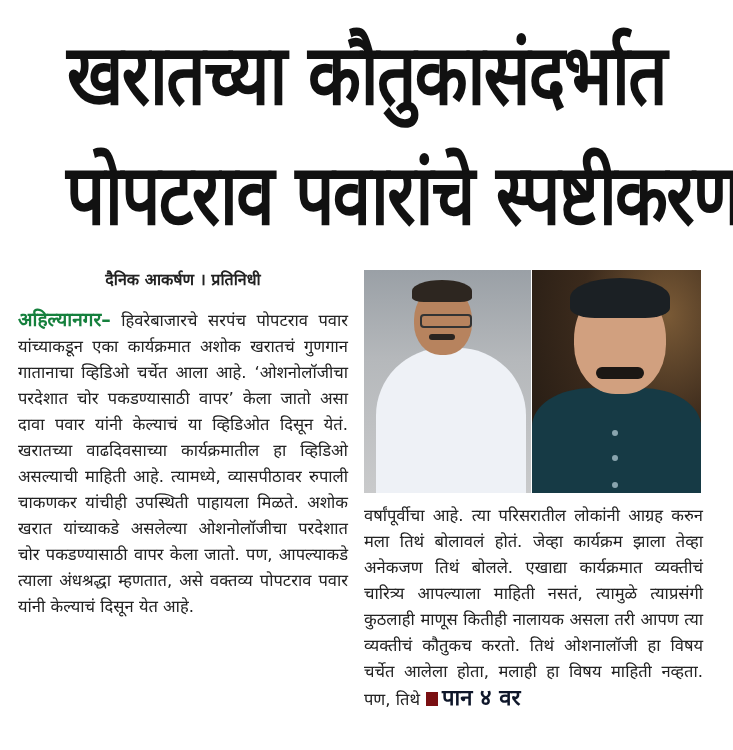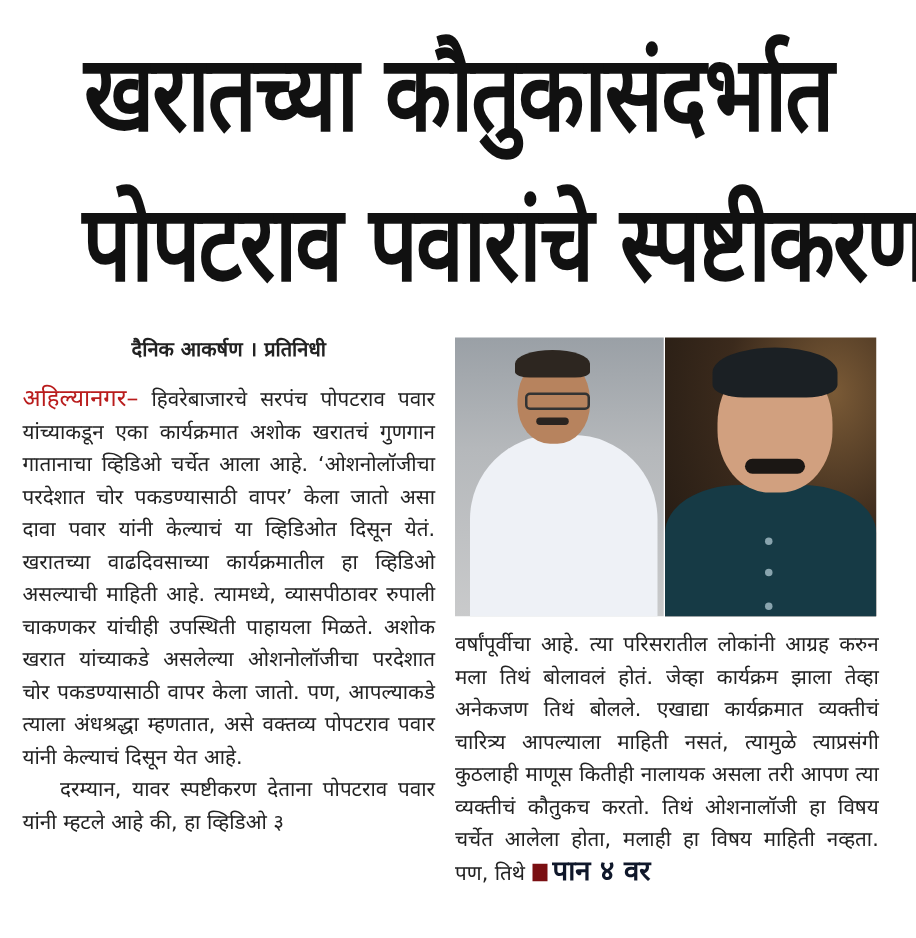--- a/index.html
+++ b/index.html
@@ -5,21 +5,21 @@
   html, body { margin: 0; padding: 0; background: #fff; }
   body { width: 733px; height: 750px; position: relative; overflow: hidden; color: #1a1a1a; font-family: "DejaVu Sans", sans-serif; }
   .headline { position: absolute; left: 0; width: 733px; text-align: center; font-family: "DejaVu Sans", sans-serif; font-weight: bold; color: #111; letter-spacing: -2px; white-space: nowrap; }
   .h1 { top: 20px; font-size: 84px; line-height: 110px; transform: scaleX(0.82); transform-origin: center; }
   .h2 { top: 140px; font-size: 84px; line-height: 110px; transform: scaleX(0.82); transform-origin: center; }
   .byline { position: absolute; left: 18px; width: 330px; top: 268px; text-align: center; font-size: 16px; font-weight: bold; color: #222; }
   .col { position: absolute; font-size: 16.5px; line-height: 26px; text-align: justify; color: #222; }
   .col p { margin: 0; }
   .col-left { left: 18px; width: 330px; top: 306px; }
   .col-right { left: 364px; width: 339px; top: 503px; }
-  .dateline { font-weight: normal; font-size: 19px; color: #b91c1c; }
+  .dateline { font-weight: bold; font-size: 19px; color: #15803d; }
   .indent { text-indent: 30px; }
   .photos { position: absolute; top: 270px; left: 364px; width: 337px; height: 223px; display: flex; gap: 1px; }
   .photo { position: relative; overflow: hidden; height: 100%; }
   .photo-left { width: 167px; background: linear-gradient(180deg, #9aa0a6 0%, #b5b8bb 40%, #c9cacb 100%); }
   .photo-right { width: 169px; background: radial-gradient(ellipse at 80% 20%, #7a5a36 0%, #3b2a1c 45%, #1e1711 100%); }
   .person-head { position: absolute; border-radius: 50% 50% 45% 45%; }
   .lh { left: 50px; top: 15px; width: 58px; height: 70px; background: #b7835e; }
   .lhair { left: 48px; top: 10px; width: 60px; height: 22px; background: #2d2620; border-radius: 50% 50% 20% 20%; position: absolute; }
   .lglass { position: absolute; left: 56px; top: 44px; width: 48px; height: 10px; border: 2px solid #333; border-radius: 4px; }
   .lmust { position: absolute; left: 65px; top: 64px; width: 26px; height: 6px; background: #2a2420; border-radius: 3px; }
@@ -35,21 +35,20 @@
 </head>
 <body>
 
 <div class="headline h1">खरातच्या कौतुकासंदर्भात</div>
 <div class="headline h2">पोपटराव पवारांचे स्पष्टीकरण</div>
 
 <div class="byline">दैनिक आकर्षण । प्रतिनिधी</div>
 
 <div class="col col-left">
   <p><span class="dateline">अहिल्यानगर–</span> <span>हिवरेबाजारचे सरपंच पोपटराव पवार यांच्याकडून एका कार्यक्रमात अशोक खरातचं गुणगान गातानाचा व्हिडिओ चर्चेत आला आहे. ‘ओशनोलॉजीचा परदेशात चोर पकडण्यासाठी वापर’ केला जातो असा दावा पवार यांनी केल्याचं या व्हिडिओत दिसून येतं. खरातच्या वाढदिवसाच्या कार्यक्रमातील हा व्हिडिओ असल्याची माहिती आहे. त्यामध्ये, व्यासपीठावर रुपाली चाकणकर यांचीही उपस्थिती पाहायला मिळते. अशोक खरात यांच्याकडे असलेल्या ओशनोलॉजीचा परदेशात चोर पकडण्यासाठी वापर केला जातो. पण, आपल्याकडे त्याला अंधश्रद्धा म्हणतात, असे वक्तव्य पोपटराव पवार यांनी केल्याचं दिसून येत आहे.</span></p>
-  <p class="indent">दरम्यान, यावर स्पष्टीकरण देताना पोपटराव पवार यांनी म्हटले आहे की, हा व्हिडिओ ३</p>
 </div>
 
 <div class="photos">
   <div class="photo photo-left">
     <div class="lshirt"></div>
     <div class="person-head lh"></div>
     <div class="lhair"></div>
     <div class="lglass"></div>
     <div class="lmust"></div>
   </div>

